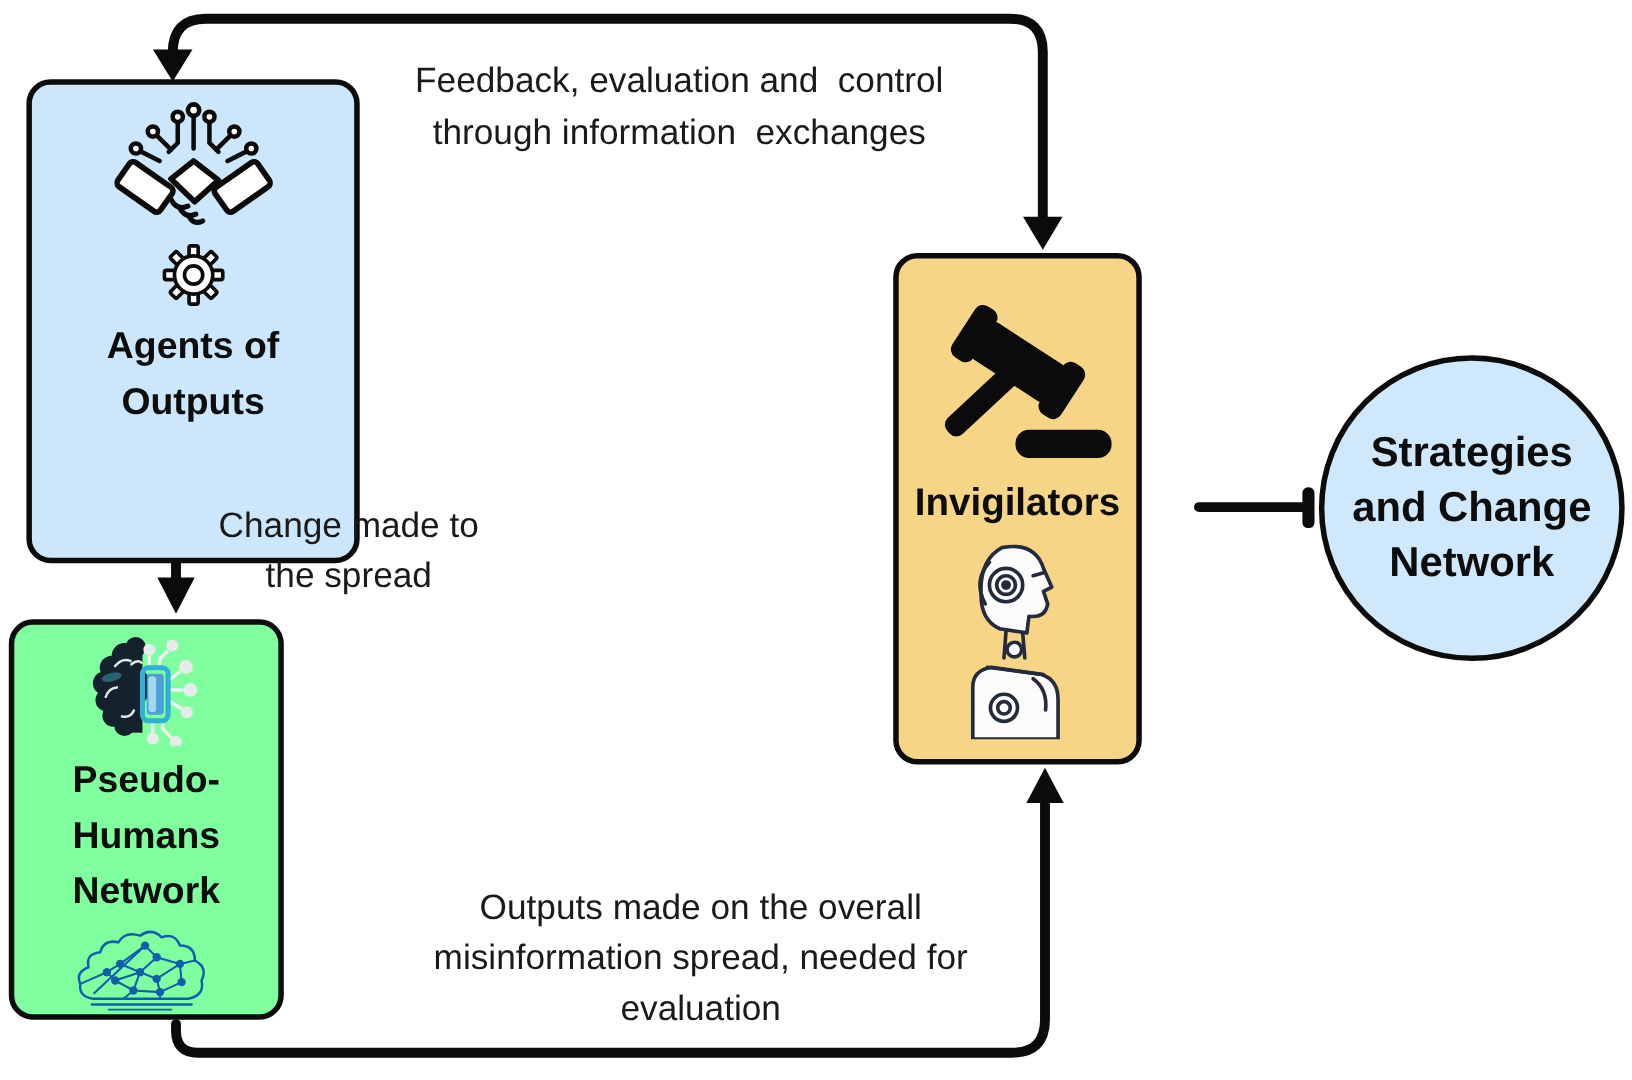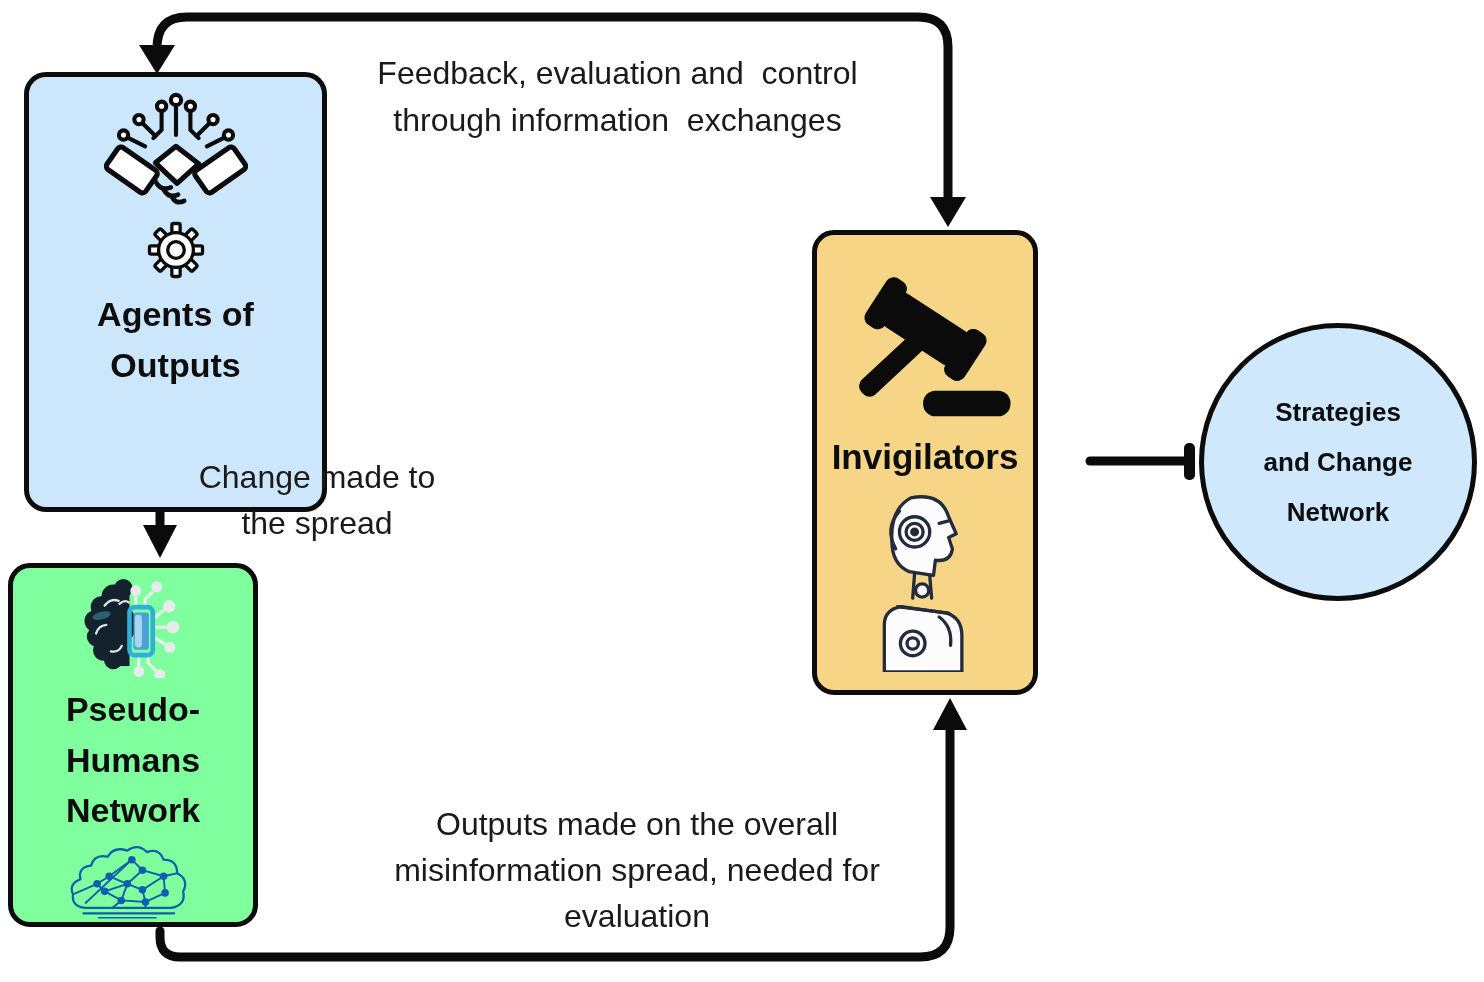--- a/index.html
+++ b/index.html
@@ -11,21 +11,21 @@
   .node-box{border-radius:22px;}
   #agents-box{left:8px;top:72px;width:303px;height:440px;padding-top:10px;margin-left:16px;}
   #network-box{left:8px;top:563px;width:250px;height:364px;padding-top:8px;}
   #invigilators-box{left:812px;top:230px;width:226px;height:465px;padding-top:36px;}
   #insights-circle{left:1199px;top:323px;width:278px;height:278px;border-radius:50%;
                    justify-content:center;}
   .node-title{font-weight:bold;text-align:center;line-height:1.5;}
   #agents-box .node-title{font-size:34px;margin-top:10px;}
   #network-box .node-title{font-size:34px;margin-top:6px;line-height:1.48;}
   #invigilators-box .node-title{font-size:35px;margin-top:8px;}
-  #insights-circle .node-title{font-size:26px;line-height:50px;}
+  #insights-circle .node-title{font-size:38px;line-height:50px;}
   .edge-label{position:absolute;text-align:center;font-size:32px;line-height:46px;
               color:#1a1a1a;font-weight:400;}
   .edge-label div{white-space:pre;}
   #feedback-label{left:330px;top:50px;width:575px;}
   #inputs-label{left:193px;top:454px;width:248px;}
   #outputs-label{left:372px;top:801px;width:530px;}
   .icon{display:block;}
 </style>
 </head>
 <body>

